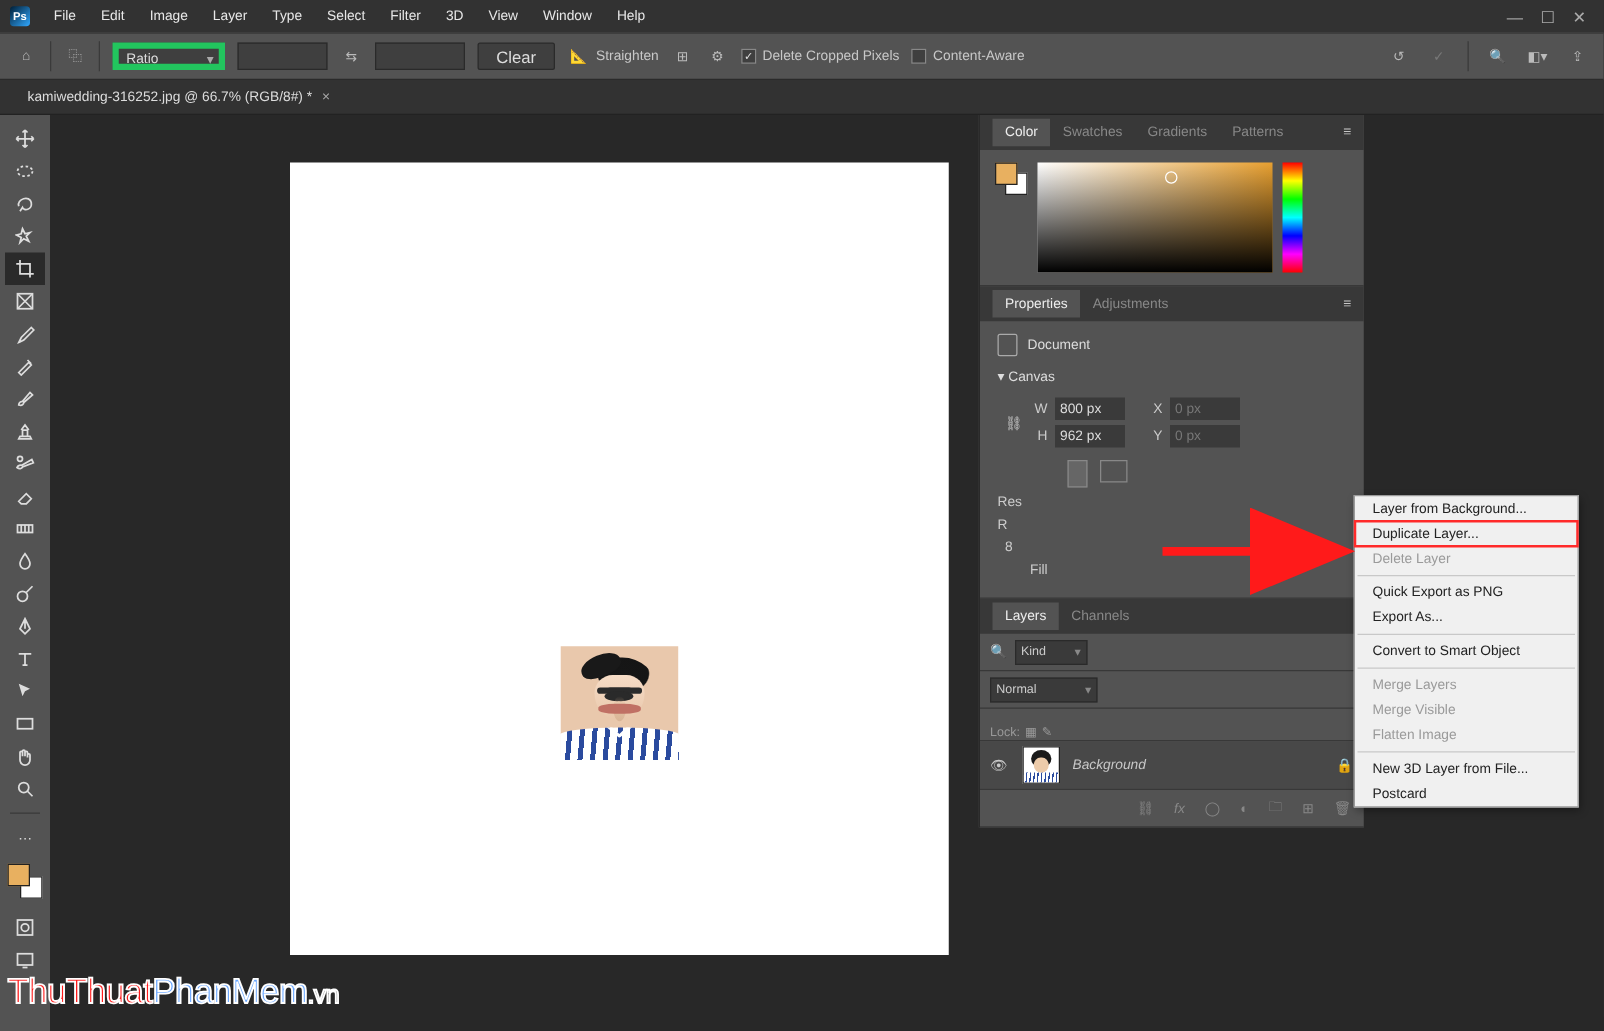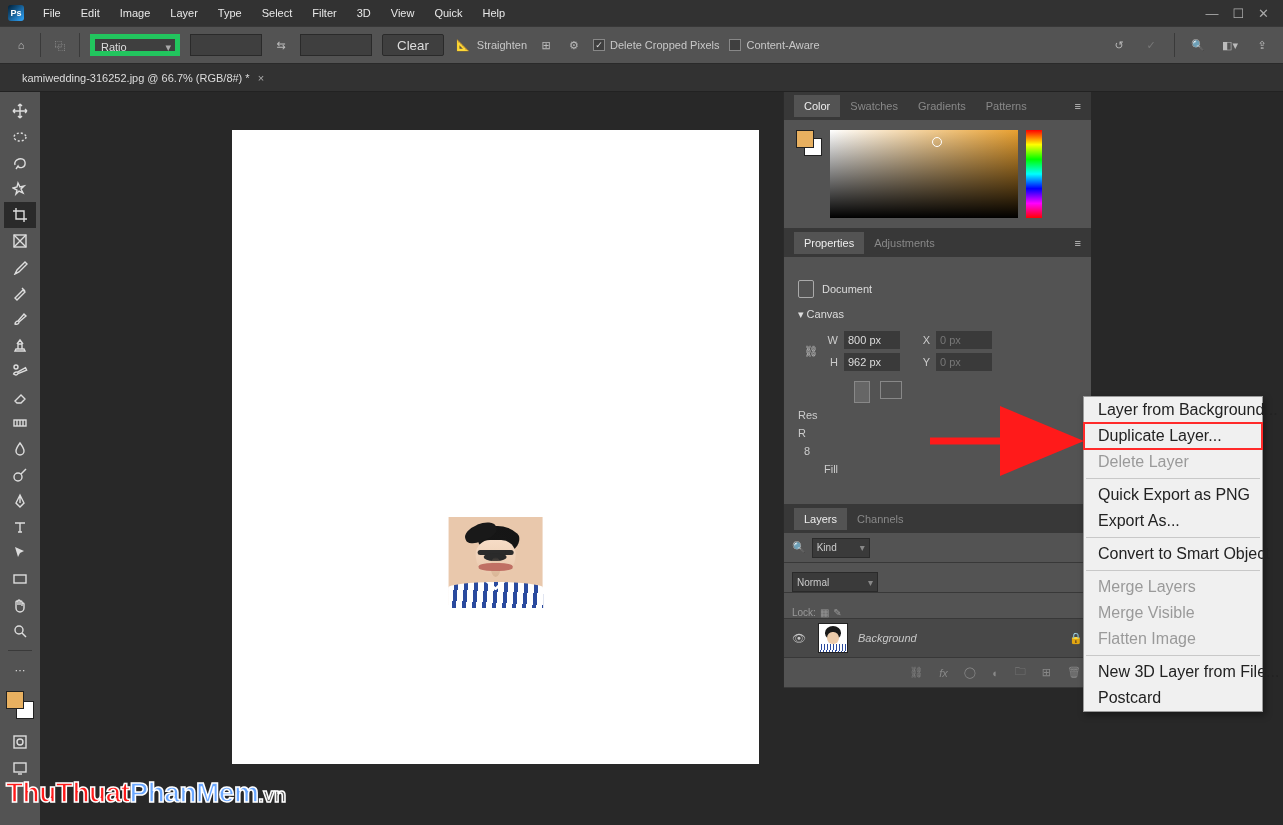--- a/index.html
+++ b/index.html
@@ -55,51 +55,51 @@
 .panel-tabs{height:28px;display:flex;align-items:center;gap:0;padding:0 10px;background:#383838}
 .ptab{padding:5px 10px;color:#888;cursor:default}
 .ptab.active{color:#eee;background:#535353}
 .color-body{padding:10px 12px;display:flex;gap:8px;align-items:flex-start}
 .cf-swatches{width:26px;height:26px;position:relative}
 .cf-fg{position:absolute;left:0;top:0;width:18px;height:18px;background:#e8b060;border:1px solid #222}
 .cf-bg{position:absolute;right:0;bottom:0;width:18px;height:18px;background:#fff;border:1px solid #222}
 .picker{width:188px;height:88px;background:linear-gradient(to top,#000,transparent),linear-gradient(to right,#fff,#e8a030);position:relative}
 .picker .cursor{position:absolute;left:54%;top:8%;width:10px;height:10px;border:1.5px solid #fff;border-radius:50%}
 .hue{width:16px;height:88px;background:linear-gradient(to bottom,#f00,#ff0,#0f0,#0ff,#00f,#f0f,#f00)}
-.props-body{padding:23px 14px;font-size:11px;color:#ccc}
+.props-body{padding:10px 14px;font-size:11px;color:#ccc}
 .props-row{display:flex;align-items:flex-start;gap:8px;margin-bottom:6px}
 .props-head{display:flex;align-items:center;gap:8px;margin-bottom:10px;color:#ddd}
 .props-head .doc-ico{width:16px;height:18px;border:1px solid #aaa;border-radius:2px}
 .section-title{margin:6px 0 10px;color:#ddd}
 .dim-grid{display:grid;grid-template-columns:16px 12px 56px 24px 56px;gap:4px 6px;align-items:center;margin-left:6px}
 .dim-grid .lbl{color:#ccc;text-align:right}
 .dim-input{background:#3a3a3a;border:none;height:18px;width:56px;color:#ddd;padding:0 4px;font-size:11px}
 .dim-input.ro{color:#777}
 .orient{display:flex;gap:10px;margin:10px 0 6px 56px}
 .orient div{width:22px;height:18px;border:1px solid #888}
 .orient div:first-child{width:16px;height:22px;background:#666}
 .layer-filter{height:30px;display:flex;align-items:center;padding:0 8px;gap:6px;border-bottom:1px solid #383838;color:#999}
-.layer-opts{height:30px;display:flex;align-items:flex-end;padding:0 8px;gap:6px;border-bottom:1px solid #383838}
+.layer-opts{height:30px;display:flex;align-items:center;padding:0 8px;gap:6px;border-bottom:1px solid #383838}
 .layer-lock{height:26px;display:flex;align-items:flex-end;padding:0 8px;gap:4px;border-bottom:1px solid #383838;color:#999;font-size:10px}
 .layer-row{height:38px;display:flex;align-items:center;padding:0 8px;gap:10px;background:#484848}
 .eye-ico{width:16px}
 .thumb{width:30px;height:30px;background:#fff;border:1px solid #222;position:relative;overflow:hidden}
 .thumb-hair{position:absolute;left:20%;top:8%;width:60%;height:50%;background:#1a1a1a;border-radius:50%}
 .thumb-face{position:absolute;left:30%;top:28%;width:40%;height:44%;background:#eccbaa;border-radius:50%}
 .thumb-shirt{position:absolute;left:0;bottom:0;width:100%;height:28%;background:repeating-linear-gradient(95deg,#fff 0 2px,#2a4a9e 2px 3px)}
 .lock-ico{margin-left:auto;color:#aaa}
 .layers-footer{height:30px;display:flex;align-items:center;justify-content:flex-end;padding:0 10px;gap:16px;border-top:1px solid #383838;color:#888;margin-top:auto}
-.context-menu{position:absolute;left:1083px;top:396px;width:180px;background:#f0f0f0;border:1px solid #9a9a9a;box-shadow:2px 3px 7px rgba(0,0,0,.4);font-size:16px;color:#222;z-index:50}
+.context-menu{position:absolute;left:1083px;top:396px;width:180px;background:#f0f0f0;border:1px solid #9a9a9a;box-shadow:2px 3px 7px rgba(0,0,0,.4);font-size:11px;color:#222;z-index:50}
 .cm-item{padding:4px 14px;white-space:nowrap}
 .cm-item.disabled{color:#9a9a9a}
 .cm-item.highlight{outline:2px solid #ff2a2a;outline-offset:-1px;position:relative;z-index:2}
 .cm-sep{height:1px;background:#c8c8c8;margin:3px 2px}
 .red-arrow{position:absolute;left:930px;top:426px;z-index:60}
 .red-arrow svg{overflow:visible}
-.watermark{position:absolute;left:6px;bottom:16px;font-family:Arial Black,Arial,sans-serif;font-size:28px;font-weight:700;letter-spacing:-.5px;z-index:70}
+.watermark{position:absolute;left:6px;bottom:16px;font-family:Arial Black,Arial,sans-serif;font-size:28px;font-weight:400;letter-spacing:-.5px;z-index:70}
 .watermark .a{color:#ff1a1a;-webkit-text-stroke:1.5px #fff}
 .watermark .b{color:#6aa7ff;-webkit-text-stroke:1.5px #fff}
 .watermark .c{color:#5a5a5a;-webkit-text-stroke:1.5px #fff;font-size:20px}
 .dock-strip{width:24px;background:#424242}
 .mini-select{background:#3a3a3a;border:1px solid #2a2a2a;height:20px;padding:0 4px;color:#ccc;font-size:10px;display:flex;align-items:center;gap:6px}
 .mini-select::after{content:"▾";color:#888;margin-left:auto}
 </style>
 </head>
 <body>
 
@@ -108,21 +108,21 @@
   <div class="menu-bar">
     <span>File</span>
     <span>Edit</span>
     <span>Image</span>
     <span>Layer</span>
     <span>Type</span>
     <span>Select</span>
     <span>Filter</span>
     <span>3D</span>
     <span>View</span>
-    <span>Quick</span>
+    <span>Window</span>
     <span>Help</span>
   </div>
   <div class="win-controls">
     <span>—</span>
     <span>☐</span>
     <span>✕</span>
   </div>
 </div>
 
 <div class="options-bar">

